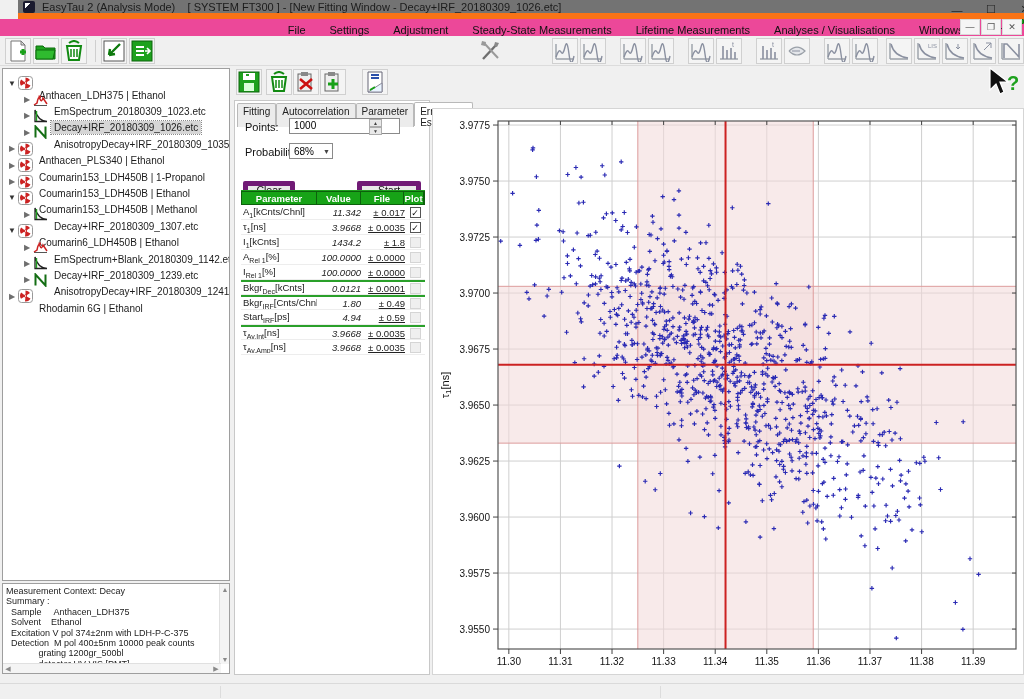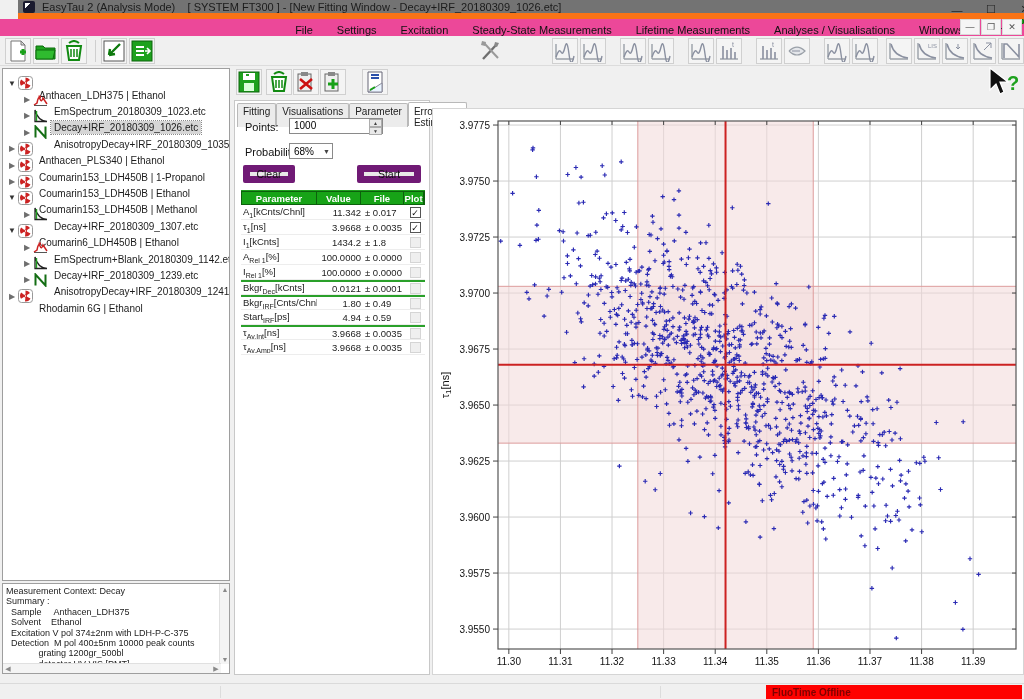--- a/index.html
+++ b/index.html
@@ -44,37 +44,37 @@
   .hscroll { position:absolute; left:0; bottom:0; height:10px; width:218px; background:#f4f4f4; border-top:1px solid #e0e0e0; }
   .scroll-arrow{ position:absolute; font-size:7px; color:#8a8a8a; width:10px; height:10px; display:flex; align-items:center; justify-content:center;}
 
   
   .mid-toolbar { position:absolute; left:234px; top:68px; width:196px; height:32px; }
   .mid-panel { position:absolute; left:234px; top:100px; width:196px; height:575px; background:#fff; border:1px solid #c8c8c8; }
   .tabs { position:absolute; left:2px; top:2px; height:24px; display:flex; }
   .tab { font-size:10px; color:#222; padding:2px 5px 1px; border:1px solid #b9b9b9; border-bottom:none; background:#ececec; margin-right:0px; border-radius:2px 2px 0 0;}
   .tab.active { background:#fff; position:relative; top:-1px; padding-top:3px; font-size:10px; }
   .ctl-label { position:absolute; font-size:11px; color:#111; }
-  .points-input { position:absolute; left:54px; top:17px; width:94px; height:16px; border:1px solid #8a8a8a; background:#fff; font-size:10px; padding:1px 14px 1px 4px; font-family:"Liberation Sans",sans-serif;}
+  .points-input { position:absolute; left:54px; top:17px; width:111px; height:16px; border:1px solid #8a8a8a; background:#fff; font-size:10px; padding:1px 14px 1px 4px; font-family:"Liberation Sans",sans-serif;}
   .spin { position:absolute; left:134px; top:18px; width:13px; height:14px; display:flex; flex-direction:column; }
   .spin div{ flex:1; border:1px solid #adadad; background:#e9e9e9; font-size:5px; color:#444; display:flex; align-items:center; justify-content:center;}
   .prob-select { position:absolute; left:54px; top:42px; width:44px; height:16px; border:1px solid #8a8a8a; background:#fff; font-size:10px; display:flex; align-items:center; padding-left:4px;}
   .prob-select .dd { position:absolute; right:2px; font-size:7px; color:#444;}
-  .btn { position:absolute; height:18px; border:7px solid #701a75; background:#e9e9e9; font-size:10.5px; color:#111; display:flex; align-items:center; justify-content:center; border-radius:2px;}
+  .btn { position:absolute; height:18px; border:5px solid #701a75; background:#e9e9e9; font-size:10.5px; color:#111; display:flex; align-items:center; justify-content:center; border-radius:2px;margin-top:16px;}
 
   
   .ptable { position:absolute; left:6px; top:89px; width:184px; border-top:1px solid #1f9e1f; }
   .prow { display:flex; height:15px; align-items:center; border-bottom:1px solid #ededed; }
   .prow.sep-top { border-top:2px solid #2aa02a; }
   .prow.header { background:#17a317; height:14px; border:1px solid #0c600c; }
   .prow.header .hc { color:#fff; font-weight:bold; font-size:9.5px; text-align:center; border-right:1px solid #0c600c; height:100%; display:flex; align-items:center; justify-content:center;}
   .c-param { width:76px; font-size:9.5px; color:#222; padding-left:2px; white-space:nowrap; overflow:hidden;}
   .c-param sub { font-size:7px; }
-  .c-val { width:44px; font-size:9.5px; text-align:right; color:#222; white-space:nowrap;}
-  .c-err { width:44px; font-size:9.5px; text-align:left; padding-left:4px; color:#222; white-space:nowrap;}
+  .c-val { width:44px; font-size:9.5px; text-align:right; color:#222; white-space:nowrap;font-style:italic;}
+  .c-err { width:44px; font-size:9.5px; text-align:right; padding-left:4px; color:#222; white-space:nowrap;text-decoration:underline;}
   .c-plot { width:20px; display:flex; justify-content:center; }
   .cb { width:11px; height:11px; border:1px solid #555; background:#fff; font-size:9px; line-height:10px; text-align:center; color:#111; }
   .cb.disabled { border:1px solid #d5d5d5; background:#efefef; }
 
   
   .plot-panel { position:absolute; left:432px; top:108px; width:592px; height:567px; background:#fff; border:1px solid #d5d5d5;}
 
   
   .help-cursor { position:absolute; left:986px; top:66px; width:36px; height:34px; }
 
@@ -99,21 +99,21 @@
       <div class="win-btn">☐</div>
       <div class="win-btn">✕</div>
     </div>
   </div>
 
   <div class="menubar">
     <div class="child-icon"></div>
     <div id="menu-items" style="display:flex;">
         <span class="menu-item">File</span>
         <span class="menu-item">Settings</span>
-        <span class="menu-item">Excitation</span>
+        <span class="menu-item">Adjustment</span>
         <span class="menu-item">Steady-State Measurements</span>
         <span class="menu-item">Lifetime Measurements</span>
         <span class="menu-item">Analyses / Visualisations</span>
         <span class="menu-item">Windows</span>
         <span class="menu-item">Error</span>
       </div>
     <div class="mdi-controls">
       <div class="mdi-btn">—</div>
       <div class="mdi-btn">❐</div>
       <div class="mdi-btn">✕</div>
@@ -471,21 +471,21 @@
           <path d="M7 4 h8 M7 7 h8" stroke="#2a4faa" stroke-width="2"></path>
           <path d="M4 21 l14 -9 v9 z" fill="#e9f4ff" stroke="#889"></path>
           <path d="M6 19 l5 -3" stroke="#18a018" stroke-width="2"></path>
         </svg>
     </div>
   </div>
 
   <div class="mid-panel">
     <div class="tabs">
       <div class="tab">Fitting</div>
-      <div class="tab">Visualisations</div>
+      <div class="tab">Autocorrelation</div>
       <div class="tab">Parameter Plot</div>
       <div class="tab active">Error Estimation</div>
     </div>
     <div class="ctl-label" style="left:10px;top:20px;">Points:</div>
     <div class="points-input">1000</div>
     <div class="spin">
         <div>▲</div>
         <div>▼</div>
       </div>
     <div class="ctl-label" style="left:10px;top:45px;">Probability:</div>
@@ -689,17 +689,14 @@
   <div class="help-cursor">
     <svg width="36" height="34" viewBox="0 0 36 34">
       <polygon points="4,2 4,24 10,18 14,28 18,26 14,16 22,16" fill="#111" stroke="#fff" stroke-width="1.2"></polygon>
       <text x="21" y="24" font-size="20" font-weight="bold" fill="#1da11d" font-family="Liberation Sans, sans-serif">?</text>
     </svg>
   </div>
 
   <div class="statusbar">
     <div class="status-div" style="left:220px;"></div>
     <div class="status-div" style="left:660px;"></div>
-    <div class="status-badge">
-      <span>FluoTime Offline</span>
-    </div>
   </div>
 </div>
 
 </body></html>

